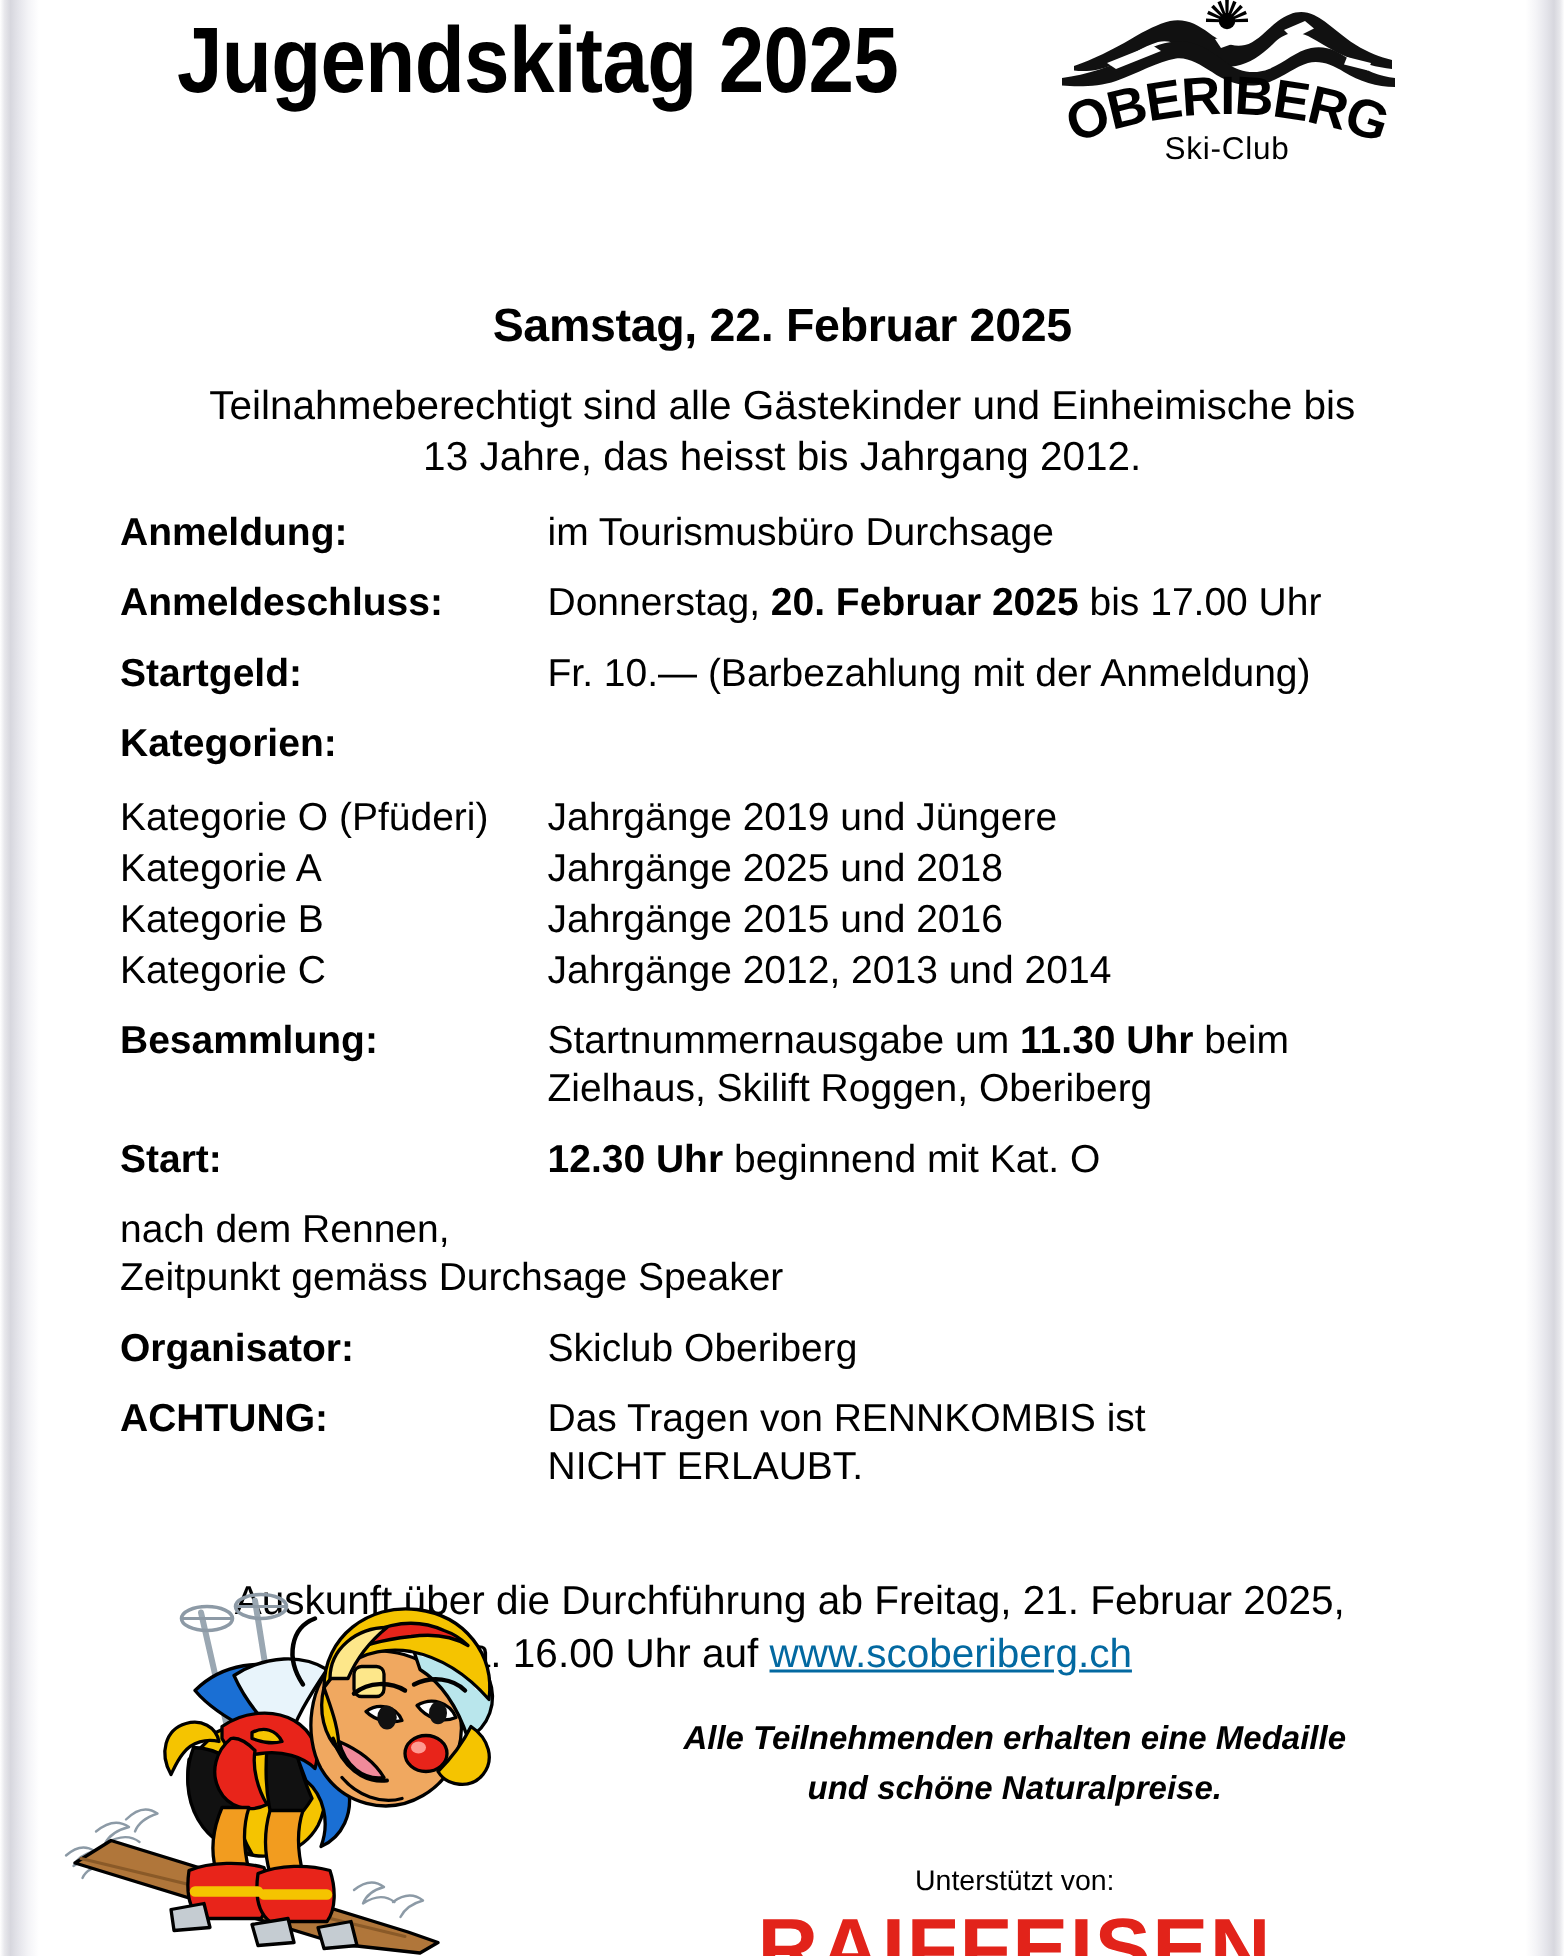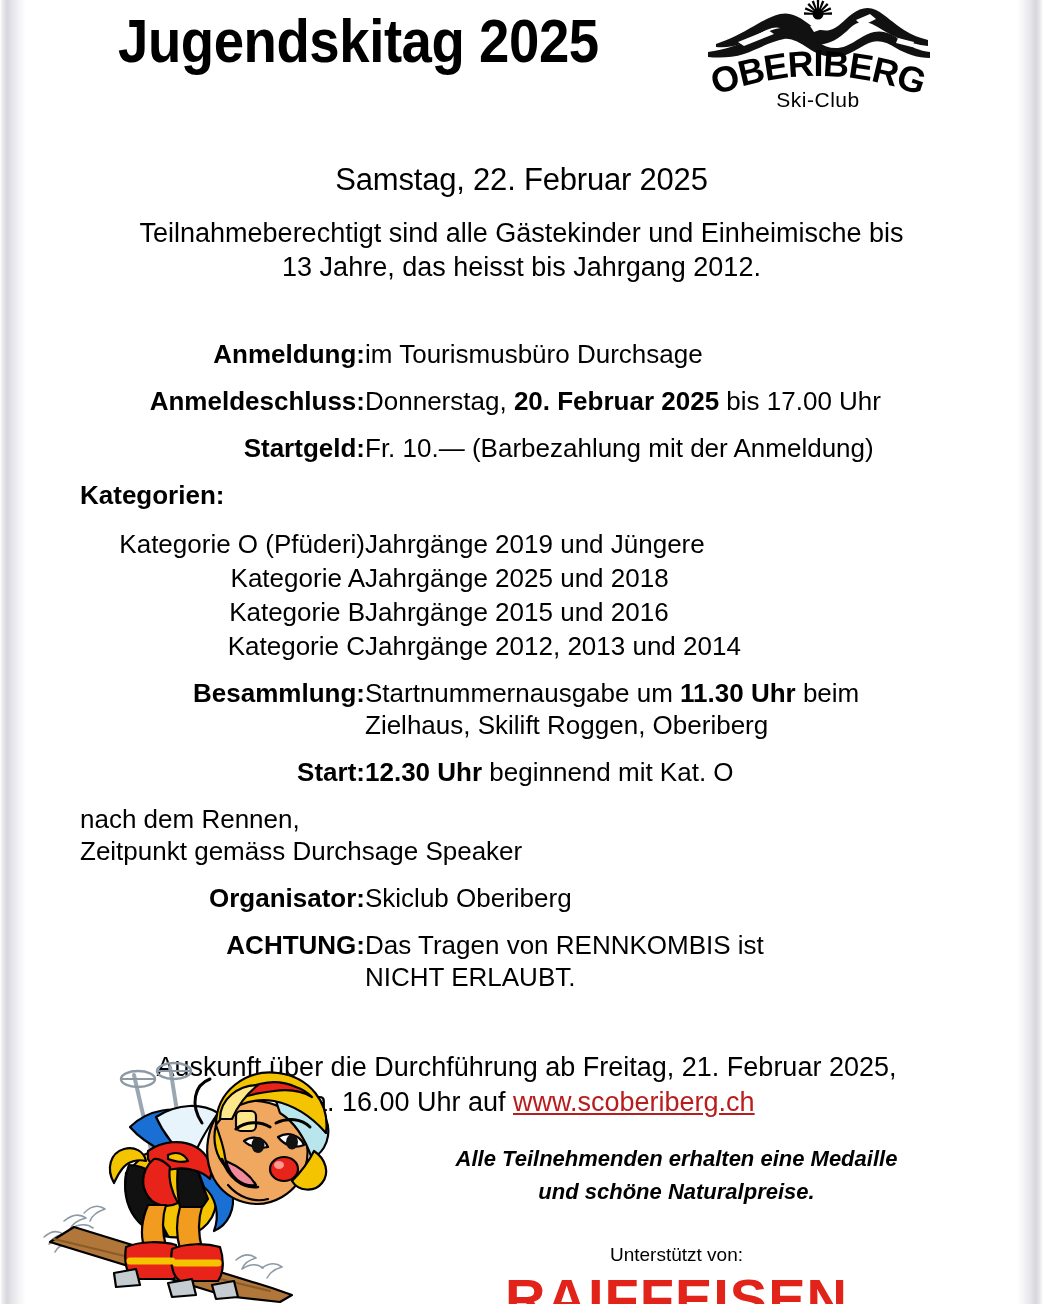--- a/index.html
+++ b/index.html
@@ -89,23 +89,24 @@
   
   .intro {
     position: absolute;
     left: 0;
     right: 0;
     top: 160px;
     text-align: center;
   }
   .intro-date {
     font-size: 31px;
-    font-weight: normal;
+    font-weight: bold;
     line-height: 40px;
     letter-spacing: -0.2px;
+    margin-top: 37px;
   }
   .intro-note {
     margin-top: 16px;
     font-size: 27px;
     line-height: 34px;
   }
 
   
   .details {
     position: absolute;
@@ -117,21 +118,20 @@
     display: flex;
     align-items: flex-start;
     margin-bottom: 15px;
   }
   .row.tight { margin-bottom: 2px; }
   .row-label {
     flex: 0 0 285px;
     font-size: 26px;
     line-height: 32px;
     font-weight: bold;
-    text-align: right;
   }
   .row-label.plain { font-weight: normal; }
   .row-value {
     flex: 1 1 auto;
     font-size: 26px;
     line-height: 32px;
   }
   .row-value b { font-weight: bold; }
 
   .cat-heading {
@@ -146,21 +146,21 @@
     position: absolute;
     left: 30px;
     right: 20px;
     top: 1013px;
     text-align: center;
     font-size: 27px;
     line-height: 35px;
     margin-top: 37px;
   }
   .weblink {
-    color: #b91c1c;
+    color: #0369a1;
     text-decoration: underline;
   }
 
   .prize-note {
     position: absolute;
     left: 330px;
     right: 20px;
     top: 1142px;
     text-align: center;
     font-size: 22px;

